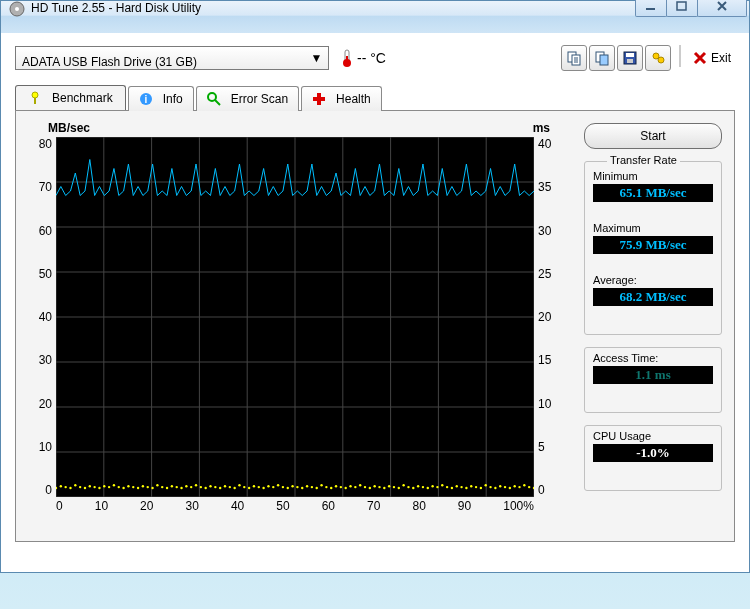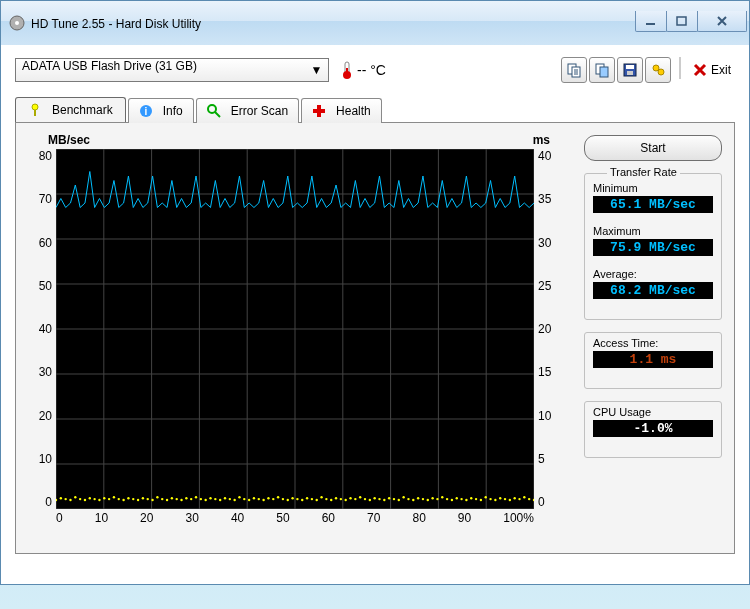--- a/index.html
+++ b/index.html
@@ -1,25 +1,25 @@
 <!DOCTYPE html>
 <html><head>
 <meta charset="utf-8">
 <style>
 html,body{margin:0;padding:0;font-family:"Segoe UI",Tahoma,sans-serif;font-size:12px;background:linear-gradient(to bottom,#a8d8f0,#d4edf7);width:750px;height:609px;overflow:hidden}
-.titlebar{height:30px;background:linear-gradient(to bottom,#eaf3fb 0%,#d7e8f7 45%,#bedbf2 46%,#cfe5f6 100%);display:flex;align-items:flex-end;padding:0 0 14px 8px;border:1px solid #5a8ab0;border-bottom:none}
+.titlebar{height:30px;background:linear-gradient(to bottom,#eaf3fb 0%,#d7e8f7 45%,#bedbf2 46%,#cfe5f6 100%);display:flex;align-items:flex-start;padding:0 0 2px 8px;border:1px solid #5a8ab0;border-bottom:none}
 .titlebar .icon{width:16px;height:16px;margin-right:6px}
 .titlebar .title{color:#000;flex:1}
 .winbtns{display:flex;height:20px;margin-top:-5px}
 .winbtn{width:30px;height:20px;border:1px solid #6a8fb5;border-top:none;background:linear-gradient(to bottom,#e8f1fb,#c7def3);margin-left:-1px;display:flex;align-items:center;justify-content:center;color:#4a6a8a;font-weight:bold;border-radius:0 0 2px 2px}
 .winbtn.close{width:48px;background:linear-gradient(to bottom,#e8f1fb,#c7def3);margin-right:2px}
 .winbtn svg{width:12px;height:10px}
 .client{background:#fff;border:1px solid #5a8ab0;border-top:none;margin:0;padding:12px 14px 14px 14px;height:540px;box-sizing:border-box;position:relative}
 .toolbar-row{display:flex;align-items:center;gap:12px;margin-bottom:14px}
-.drive-select{width:300px;height:22px;border:1px solid #7a7a7a;background:linear-gradient(to bottom,#fff,#eee);padding:0 6px;display:flex;align-items:flex-start;position:relative}
+.drive-select{width:300px;height:22px;border:1px solid #7a7a7a;background:linear-gradient(to bottom,#fff,#eee);padding:0 6px;display:flex;align-items:flex-end;position:relative}
 .drive-select .arrow{position:absolute;right:4px;top:3px;width:15px;height:15px;display:flex;align-items:center;justify-content:center}
 .temp{display:flex;align-items:center;gap:4px;font-size:14px}
 .tbbtns{display:flex;gap:2px;margin-left:auto}
 .tbbtn{width:24px;height:24px;border:1px solid #8a8a8a;background:linear-gradient(to bottom,#fff,#e5e5e5);border-radius:3px;display:flex;align-items:center;justify-content:center;font-size:14px}
 .sep{width:2px;height:22px;background:#ccc;margin:0 6px}
 .exit{display:flex;align-items:center;gap:4px;padding:0 4px}
 .tabs{display:flex;gap:0;position:relative;z-index:2}
 .tab{padding:4px 10px;border:1px solid #8a8a8a;border-bottom:none;background:linear-gradient(to bottom,#fff,#eee);border-radius:3px 3px 0 0;display:flex;align-items:center;gap:10px;margin-right:2px;position:relative;top:1px}
 .tab.active{background:#f4f4f4;padding:5px 12px;top:0;border-color:#6a6a6a}
 .tab .ticon{width:14px;height:14px;display:inline-block}
@@ -31,22 +31,22 @@
 .yaxis-left{display:flex;flex-direction:column;justify-content:space-between;text-align:right;padding-right:4px;width:22px;height:360px}
 .yaxis-right{display:flex;flex-direction:column;justify-content:space-between;text-align:left;padding-left:4px;width:22px;height:360px}
 .plot{width:478px;height:360px;background:#000;position:relative}
 .grid line{stroke:#444;stroke-width:1}
 .xaxis{display:flex;justify-content:space-between;margin-top:2px;width:478px;margin-left:26px}
 .sidecol{width:138px;display:flex;flex-direction:column;gap:8px}
 .startbtn{height:24px;border:1px solid #707070;border-radius:11px;background:linear-gradient(to bottom,#fdfdfd,#e2e2e2);display:flex;align-items:center;justify-content:center}
 .group{border:1px solid #c0c0c0;border-radius:3px;padding:6px 8px 8px 8px;position:relative;margin-top:4px}
 .group>.legend{position:absolute;top:-8px;left:22px;background:#f4f4f4;padding:0 3px;font-size:11px}
 .metric-label{font-size:11px;margin-top:2px}
-.metric-val{background:#000;color:#00bfff;font-family:Liberation Mono, monospace;text-align:center;padding:1px 4px;margin:2px 0 12px 0;font-size:13px;font-weight:bold}
-.metric-val.yellow{color:#c2410c}
+.metric-val{background:#000;color:#00bfff;font-family:Liberation Serif, serif;text-align:center;padding:1px 4px;margin:2px 0 20px 0;font-size:13px;font-weight:bold}
+.metric-val.yellow{color:#0f766e}
 .metric-val.white{color:#fff}
 </style>
 </head>
 <body>
 
 <div class="titlebar">
   <span class="icon">
     <svg viewBox="0 0 16 16">
         <circle cx="8" cy="8" r="7" fill="#b0b0b0" stroke="#666"></circle>
         <circle cx="8" cy="8" r="2" fill="#fff"></circle>

